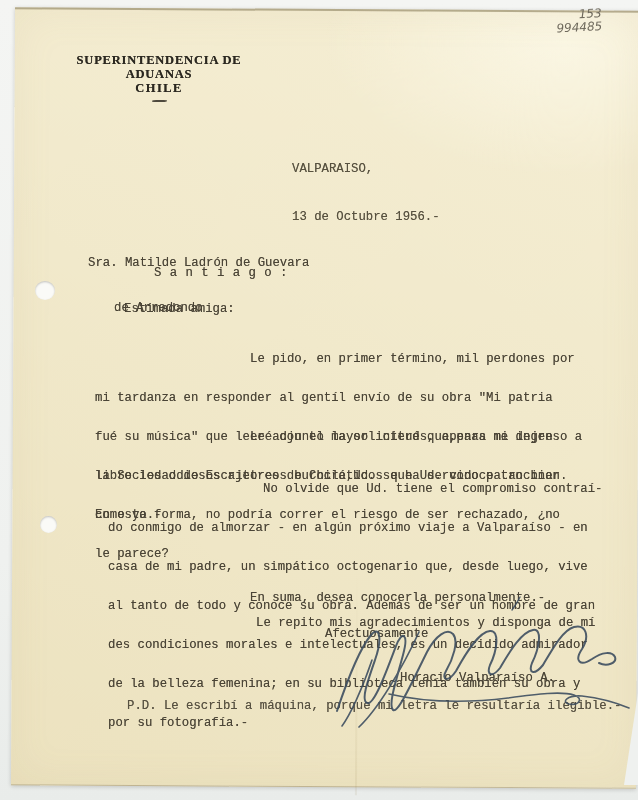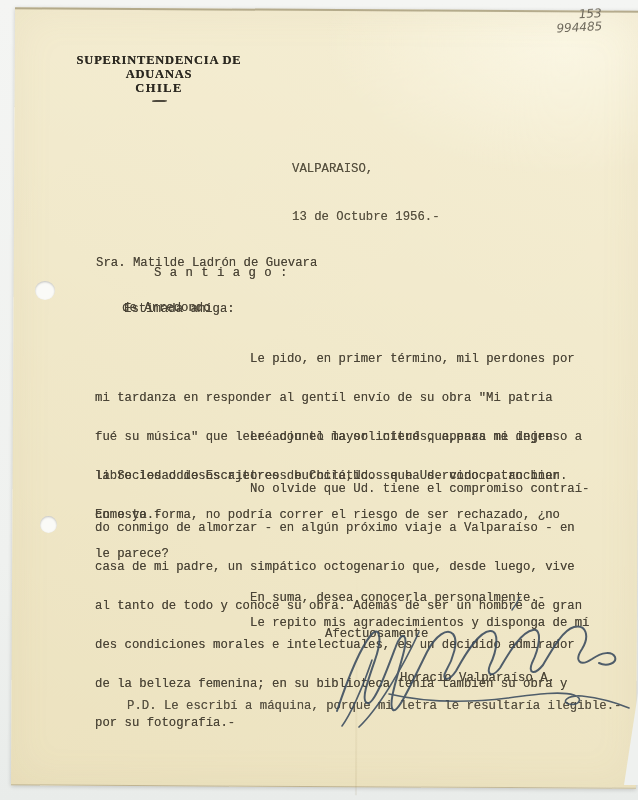--- a/index.html
+++ b/index.html
@@ -31,31 +31,31 @@
     text-shadow:0 0 0.5px rgba(43,40,32,0.8);white-space:normal;}
   .lh1{font-size:12.5px;letter-spacing:0.8px;line-height:14px;}
   .lh2{font-size:12.5px;letter-spacing:1.4px;line-height:14px;margin-top:0px;}
   .lh-rule{width:15px;height:2px;margin:5px auto 0;background:#4e493d;border-radius:50%/100%;transform:skewX(-25deg);}
 
   .arch{left:528px;top:9px;width:74px;text-align:right;
     font-family:"DejaVu Sans",sans-serif;font-style:italic;font-size:12px;line-height:13px;
     color:#6e695c;transform:rotate(-3deg);text-shadow:none;white-space:normal;}
 
   .dateline{left:292px;top:129px;line-height:16px;color:#57513f;}
-  .recipient{left:88px;top:226px;line-height:15px;margin-left:8px;}
+  .recipient{left:88px;top:226px;line-height:15px;}
   .recipient .ind{margin-left:26px;}
   .city{left:126px;top:267px;letter-spacing:0.5px;margin-left:28px;}
   .salutation{left:124px;top:303px;}
 
   .para{line-height:13px;}
   .p1{left:95px;top:327px;}
   .p2{left:95px;top:405px;}
-  .p3{left:95px;top:457px;}
+  .p3{left:108px;top:457px;}
   .p4{left:250px;top:566px;}
-  .p5{left:95px;top:591px;}
+  .p5{left:101px;top:591px;}
   .findent{padding-left:155px;}
 
   .valediction{left:325px;top:628px;}
   .signer{left:400px;top:672px;}
   .ps{left:127px;top:700px;color:#575141;}
 
   .sig{position:absolute;left:0;top:0;width:638px;height:800px;pointer-events:none;}
 </style>
 </head>
 <body>

